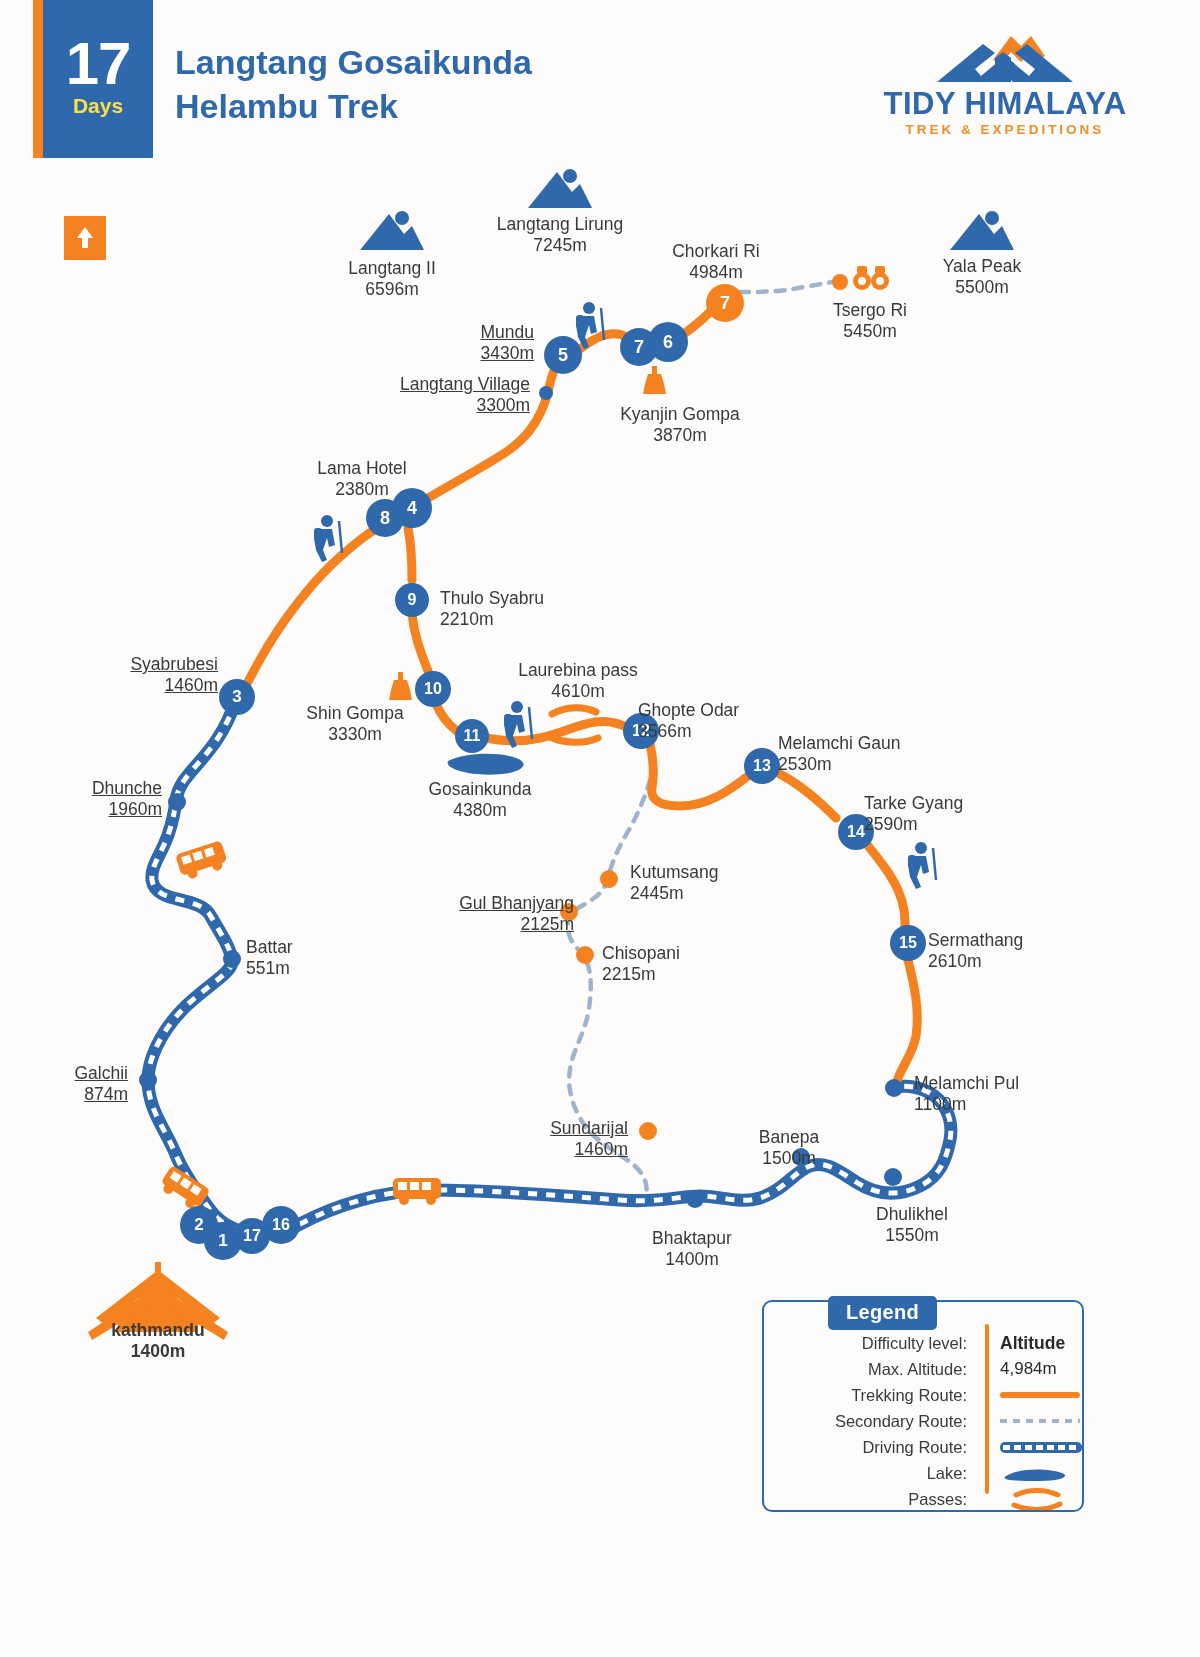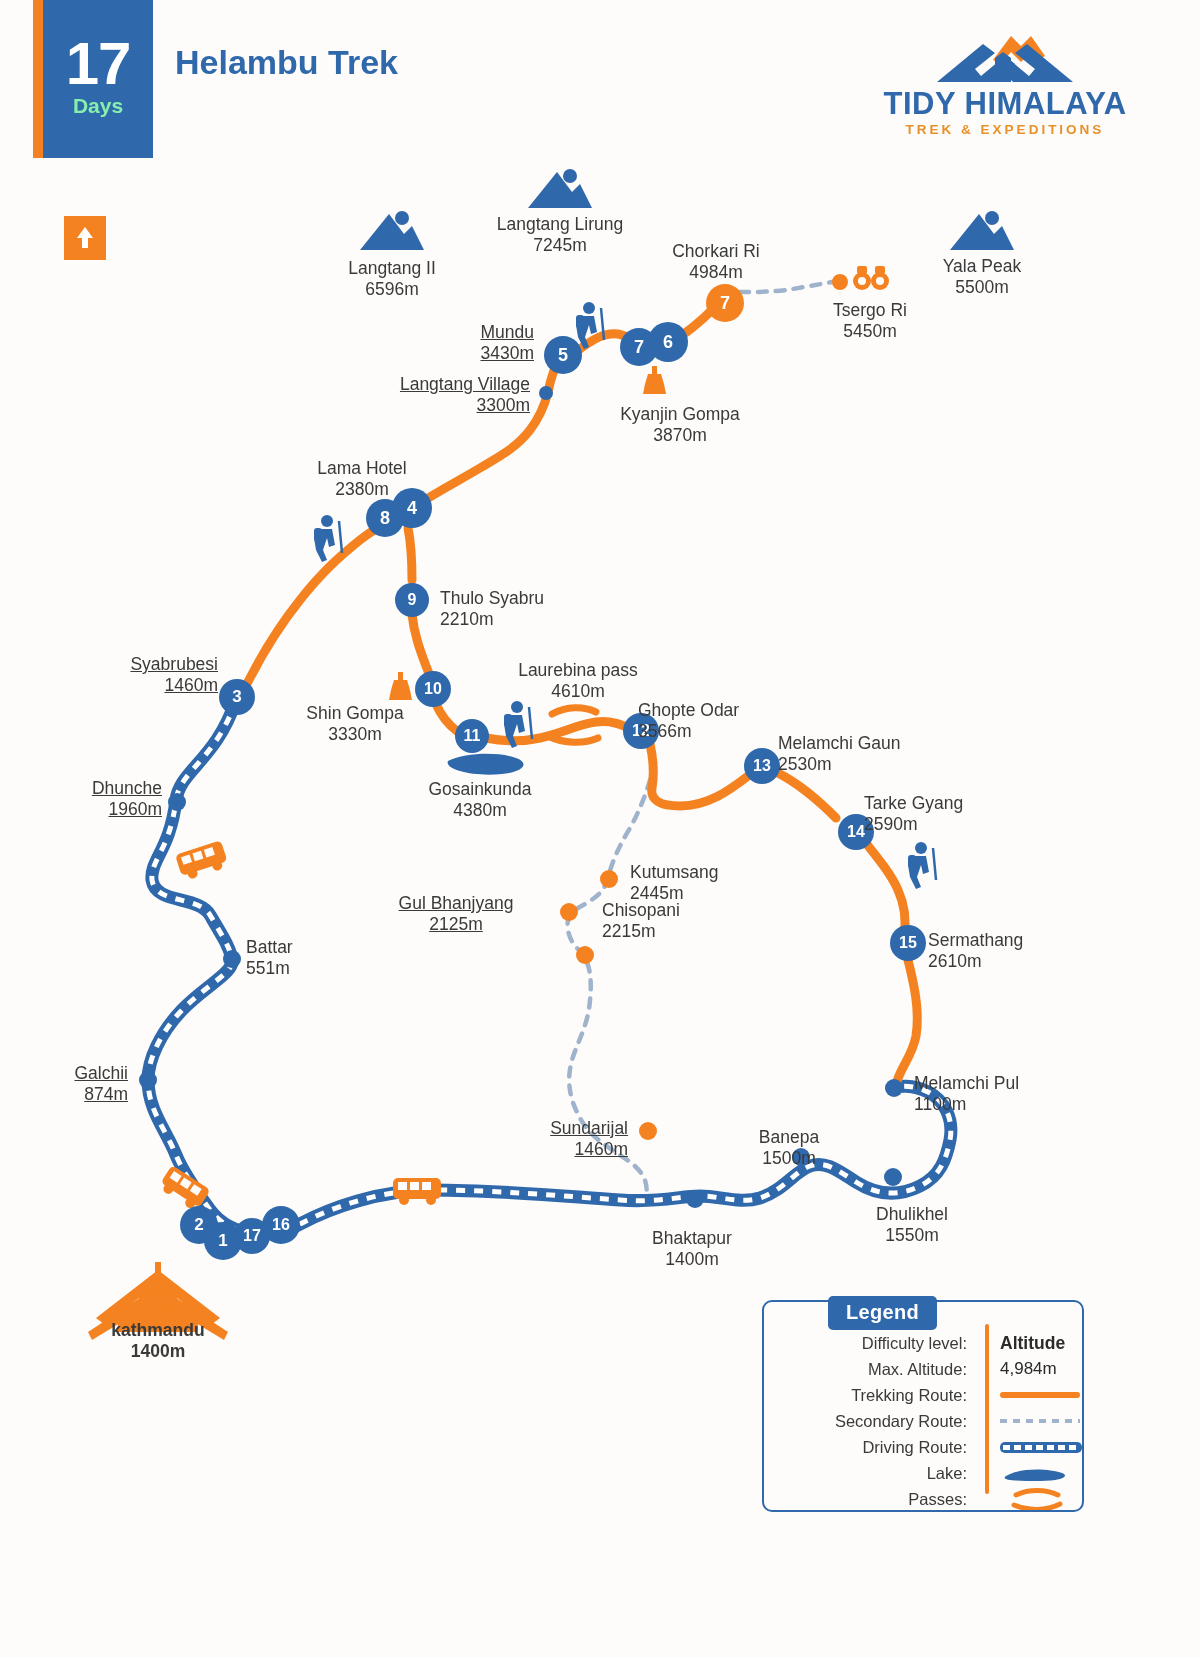--- a/index.html
+++ b/index.html
@@ -26,21 +26,21 @@
     background: #2f68ab;
     display: flex; flex-direction: column;
     align-items: center; justify-content: center;
     padding-bottom: 4px;
   }
   .days-num {
     color: #ffffff; font-size: 60px; font-weight: bold;
     line-height: 56px; letter-spacing: -1px;
   }
   .days-word {
-    color: #86efac; font-size: 21px; font-weight: bold;
+    color: #fde047; font-size: 21px; font-weight: bold;
     line-height: 24px; margin-top: 2px;
   }
 
   #title-block {
     position: absolute; left: 175px; top: 40px; width: 640px;
   }
   .title-line {
     color: #2f68ab; font-size: 34px; font-weight: bold;
     line-height: 44px; letter-spacing: 0px;
   }
@@ -146,20 +146,21 @@
 <div id="header">
 
   <div class="days-badge-accent"></div>
 
   <div class="days-badge">
     <div class="days-num">17</div>
     <div class="days-word">Days</div>
   </div>
 
   <div id="title-block">
+    <div class="title-line">Langtang Gosaikunda</div>
     <div class="title-line">Helambu Trek</div>
   </div>
 
   <div id="logo">
     <svg width="320" height="60" viewBox="0 0 320 60">
       <path d="M148 32 L166 8 L176 18 L186 8 L200 28 L192 33 L186 24 L176 34 L166 24 L156 36 Z" fill="#f58220"></path>
       <path d="M92 54 L138 16 L150 25 L130 41 L136 48 L160 28 L170 36 L152 54 Z" fill="#2f68ab"></path>
       <path d="M228 54 L182 16 L170 25 L190 41 L184 48 L160 28 L150 36 L168 54 Z" fill="#2f68ab"></path>
       <path d="M150 30 L158 24 L166 30 L166 54 L150 54 Z" fill="#2f68ab"></path>
     </svg>
@@ -532,26 +533,26 @@
 <div class="maplabel left" style="left:0px;top:1063px;width:128px;">
   <span class="nm">Galchii</span>
   <span class="alt">874m</span>
 </div>
 
 <div class="maplabel right" style="left:630px;top:862px;width:170px;">
   <span class="nm">Kutumsang</span>
   <span class="alt">2445m</span>
 </div>
 
-<div class="maplabel left" style="left:374px;top:893px;width:164px;text-align:center;">
+<div class="maplabel left" style="left:410px;top:893px;width:164px;">
   <span class="nm">Gul Bhanjyang</span>
   <span class="alt">2125m</span>
 </div>
 
-<div class="maplabel right" style="left:602px;top:900px;width:150px;">
+<div class="maplabel right" style="left:602px;top:943px;width:150px;">
   <span class="nm">Chisopani</span>
   <span class="alt">2215m</span>
 </div>
 
 <div class="maplabel left" style="left:466px;top:1118px;width:162px;">
   <span class="nm">Sundarijal</span>
   <span class="alt">1460m</span>
 </div>
 
 <div class="maplabel right" style="left:914px;top:1073px;width:178px;">

